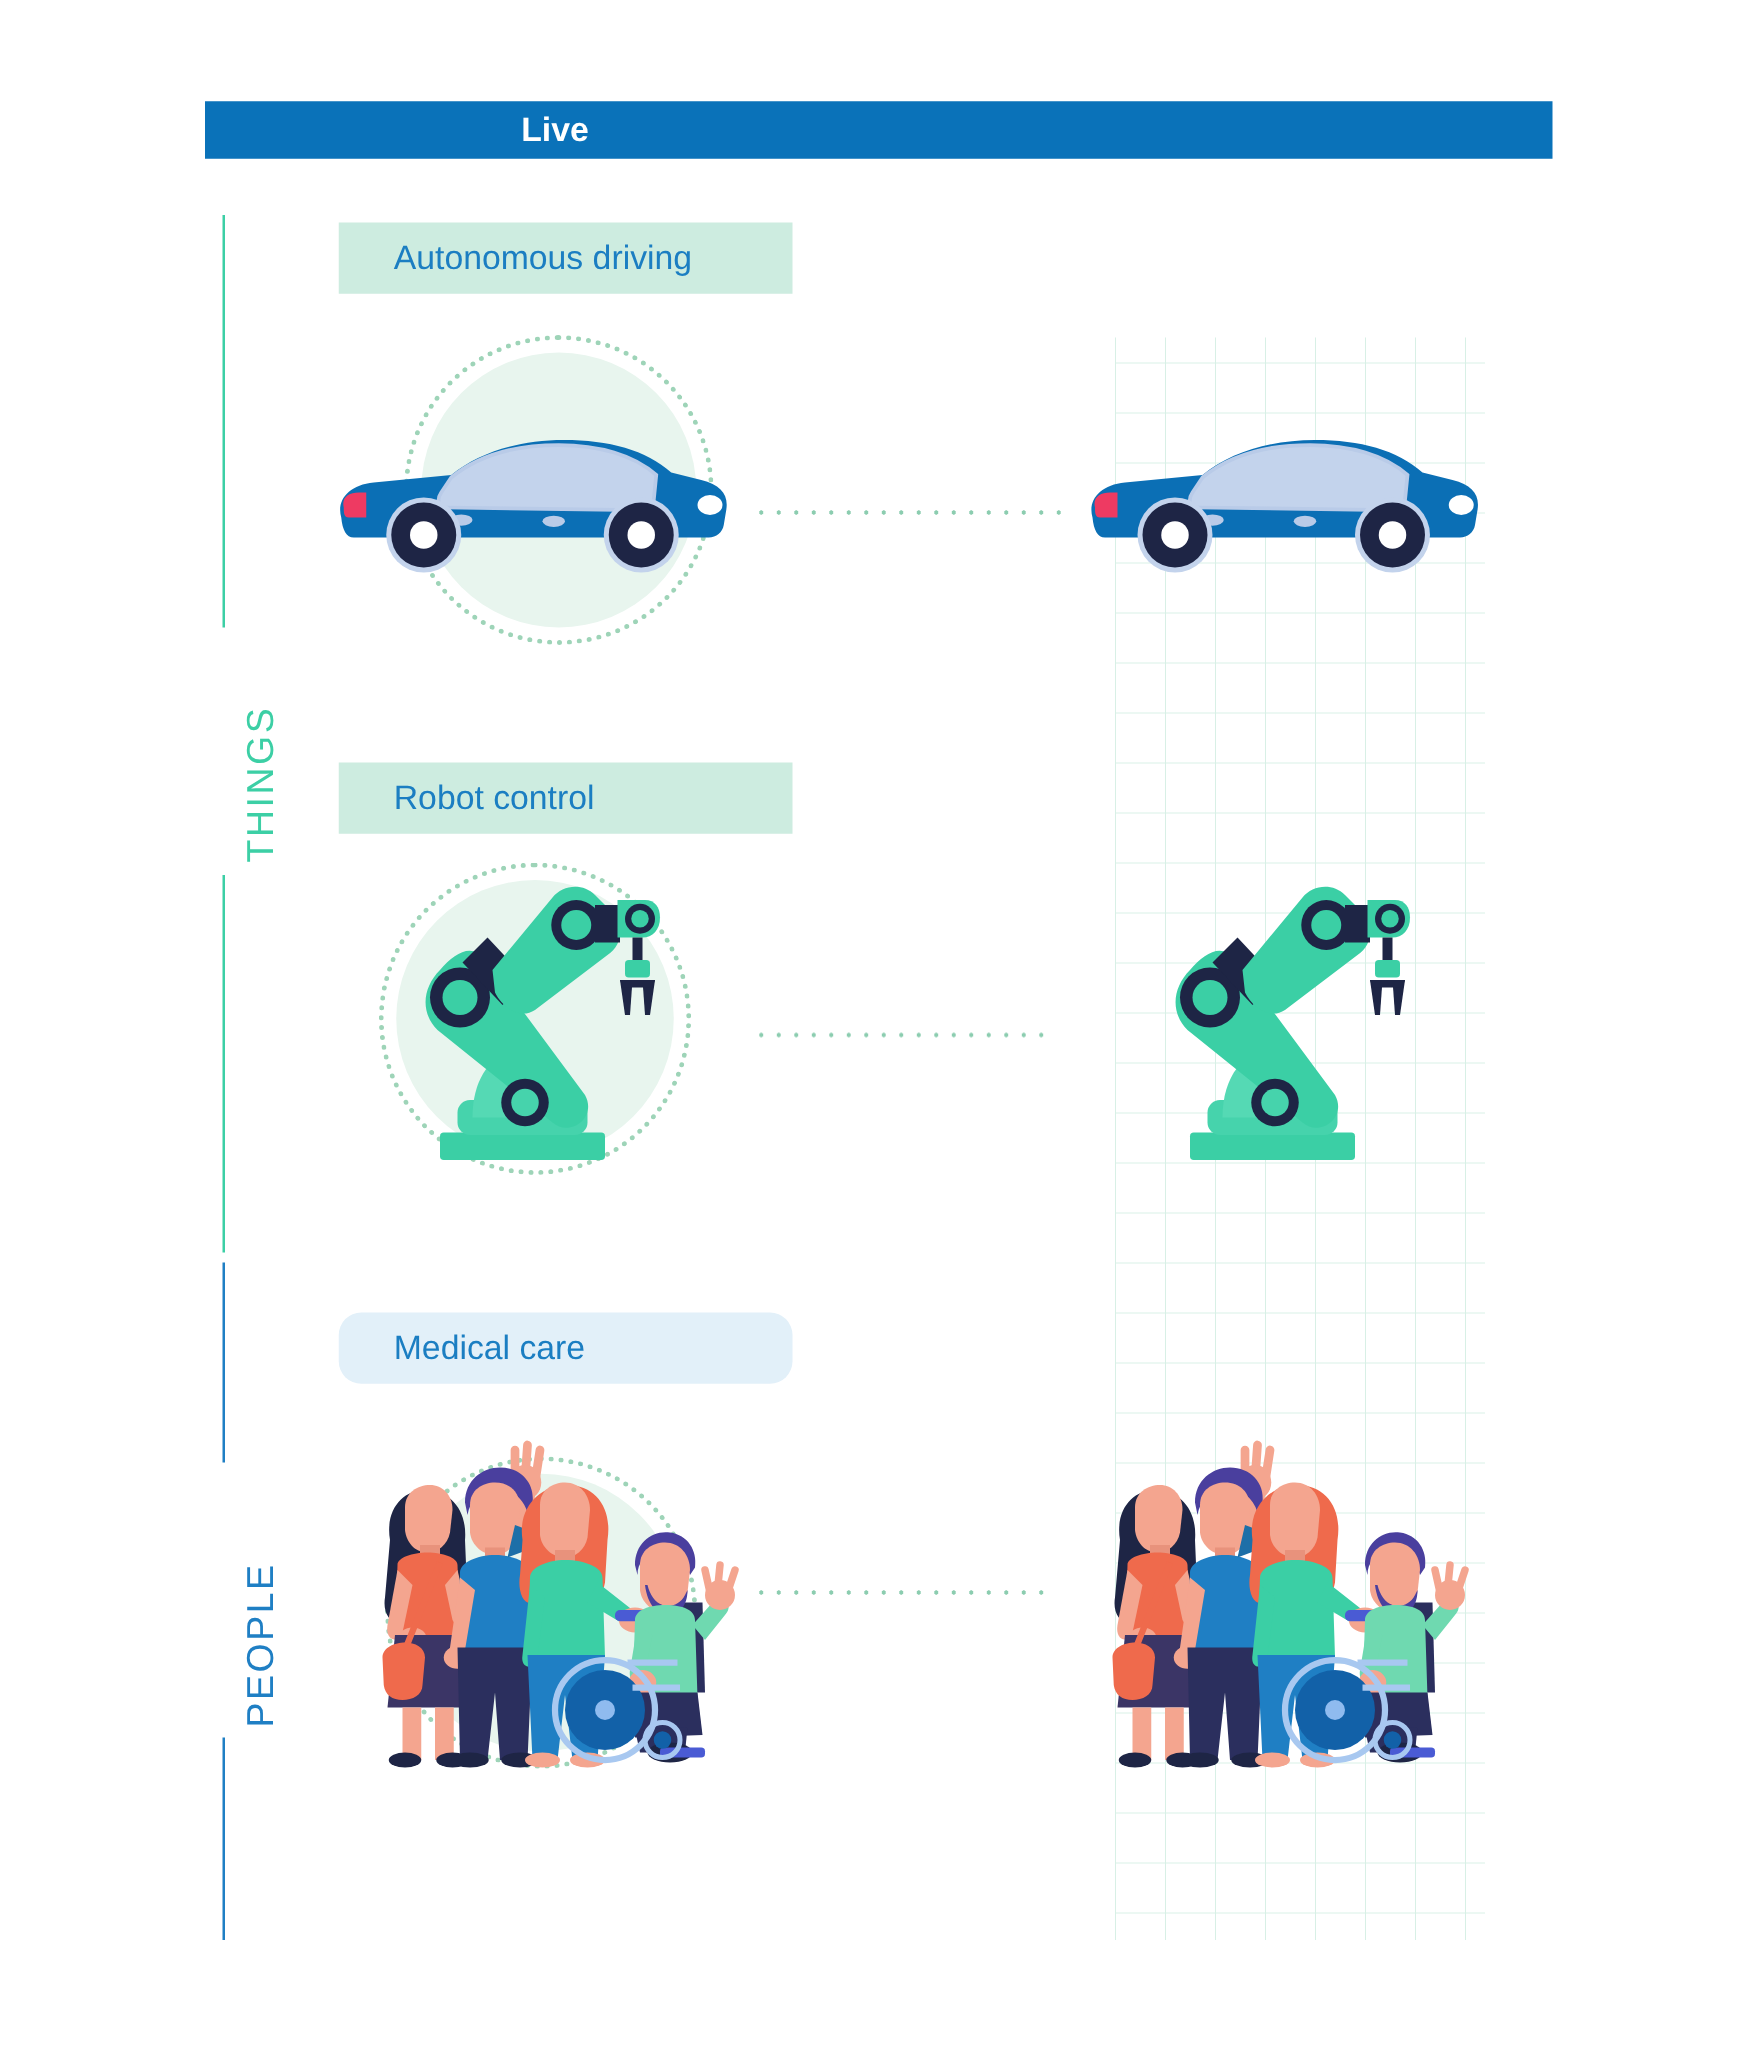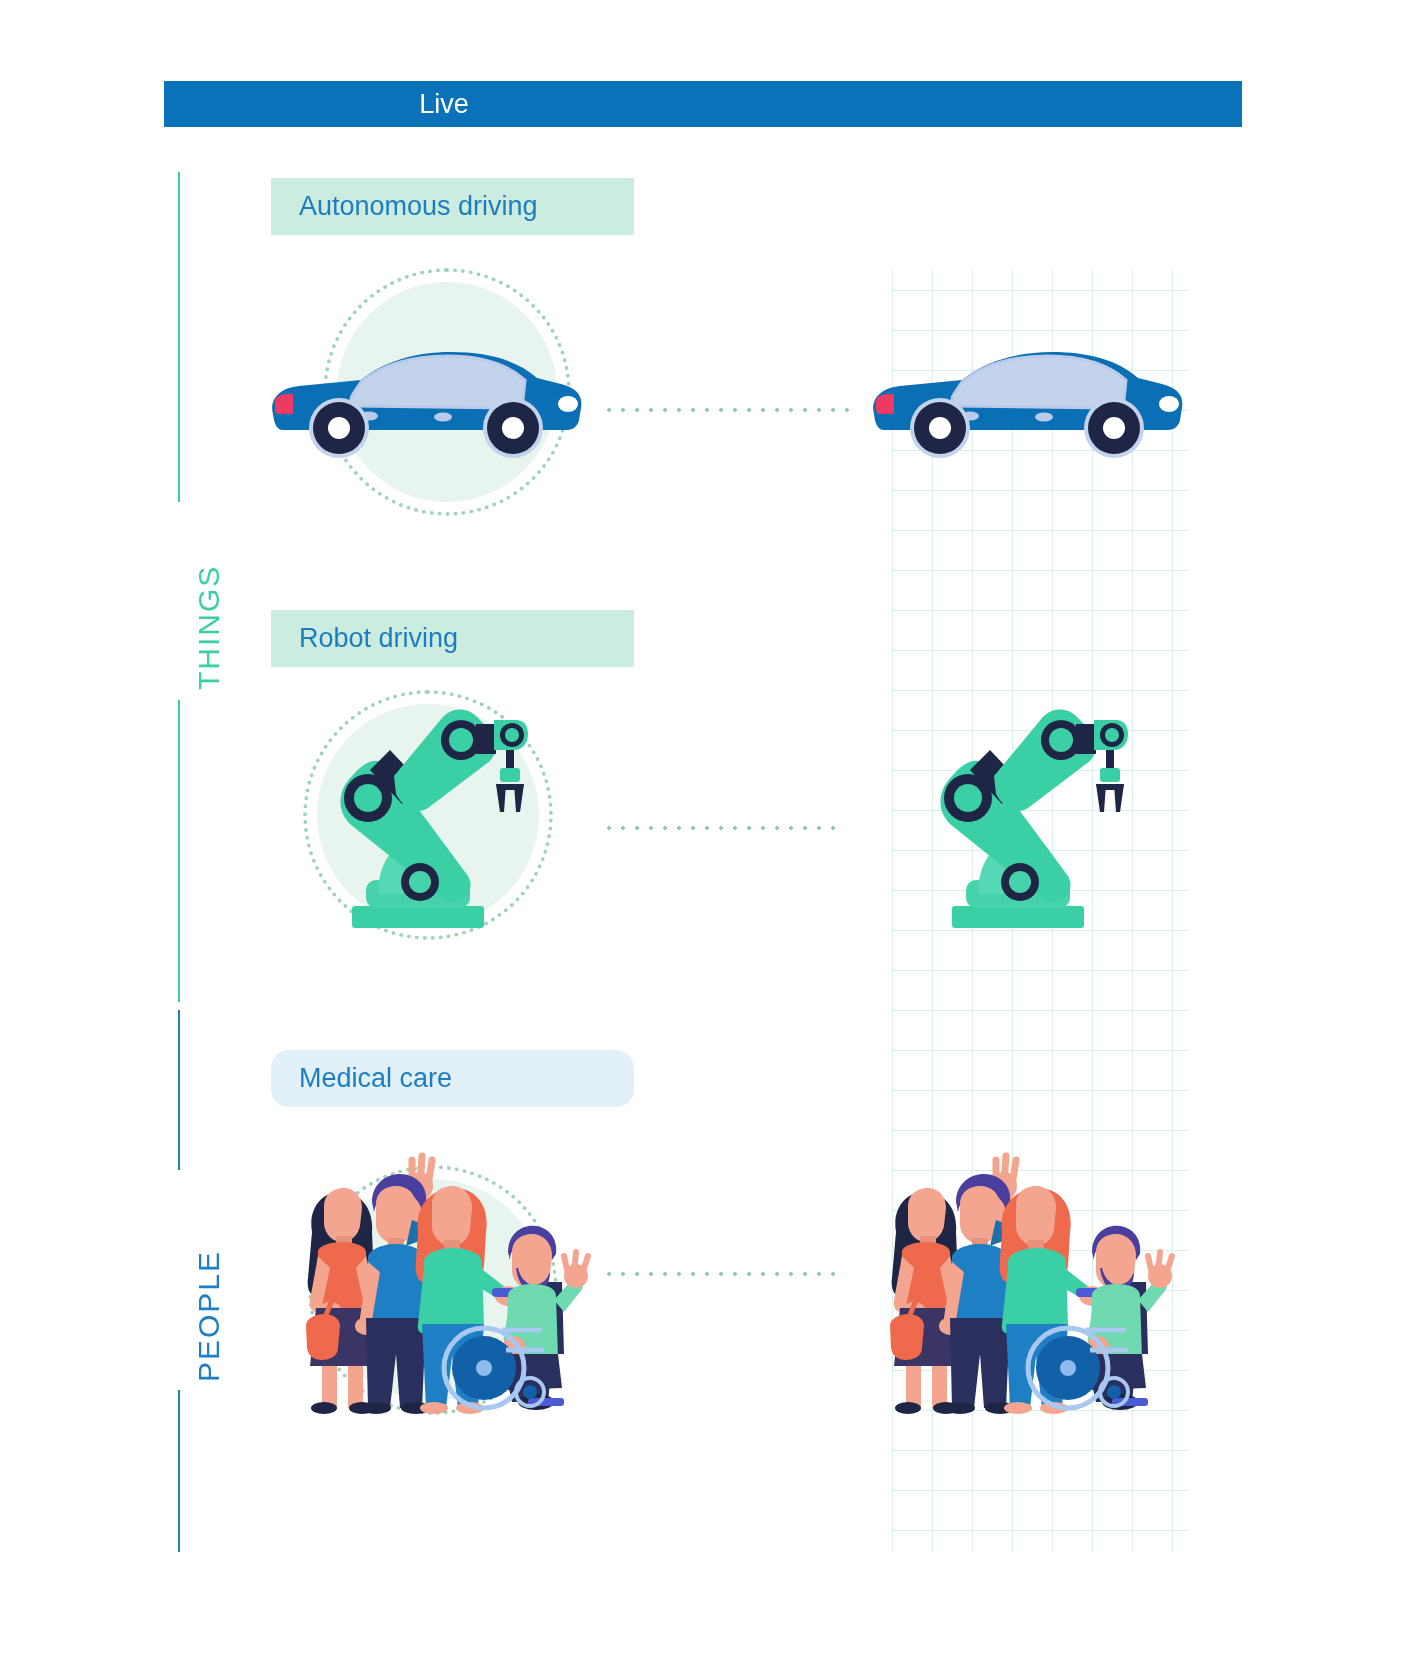--- a/index.html
+++ b/index.html
@@ -14,21 +14,21 @@
   
   .header-bar {
     position: absolute; left: 164px; top: 81px;
     width: 1078px; height: 46px;
     background: #0a72b9;
     display: flex; align-items: center;
   }
   .header-cell {
     color: #ffffff;
     font-size: 27px;
-    font-weight: 400;
+    font-weight: 700;
     text-align: center;
     line-height: 46px;
   }
   .header-cell.live   { width: 560px; }
   .header-cell.digital{ width: 518px; }
 
   
   .axis-line {
     position: absolute; width: 2px;
   }
@@ -60,21 +60,21 @@
     background-size: 40px 40px;
     background-position: 40px 20px;
   }
 
   
   .row-label {
     position: absolute;
     height: 57px;
     width: 363px;
     display: flex; align-items: center;
-    padding-left: 28px;
+    padding-left: 44px;
     font-size: 27px;
     color: #1b7ec2;
   }
   .row-label.mint { background: #cdece0; }
   .row-label.ice  { background: #e2f0f9; border-radius: 18px; }
   .row-label.r1 { left: 271px; top: 178px; }
   .row-label.r2 { left: 271px; top: 610px; }
   .row-label.r3 { left: 271px; top: 1050px; }
 
   
@@ -182,21 +182,21 @@
       <circle cx="74" cy="90" r="30" fill="#c3d3ec"></circle>
       <circle cx="74" cy="90" r="26" fill="#1e2545"></circle>
       <circle cx="74" cy="90" r="11" fill="#ffffff"></circle>
       <circle cx="248" cy="90" r="30" fill="#c3d3ec"></circle>
       <circle cx="248" cy="90" r="26" fill="#1e2545"></circle>
       <circle cx="248" cy="90" r="11" fill="#ffffff"></circle>
     </svg>
   </div>
 
   <div class="row-label mint r2">
-    <span>Robot driving</span>
+    <span>Robot control</span>
   </div>
 
   <div class="halo" style="left:303px; top:690px; width:250px; height:250px;">
     <div class="disc"></div>
     <div class="ring"></div>
   </div>
 
   <div class="illus" style="left:330px; top:698px;">
     <svg width="200" height="232" viewBox="0 0 200 232">
 

